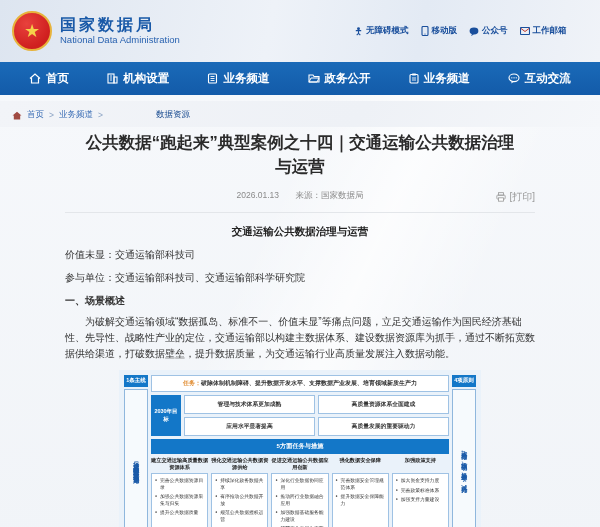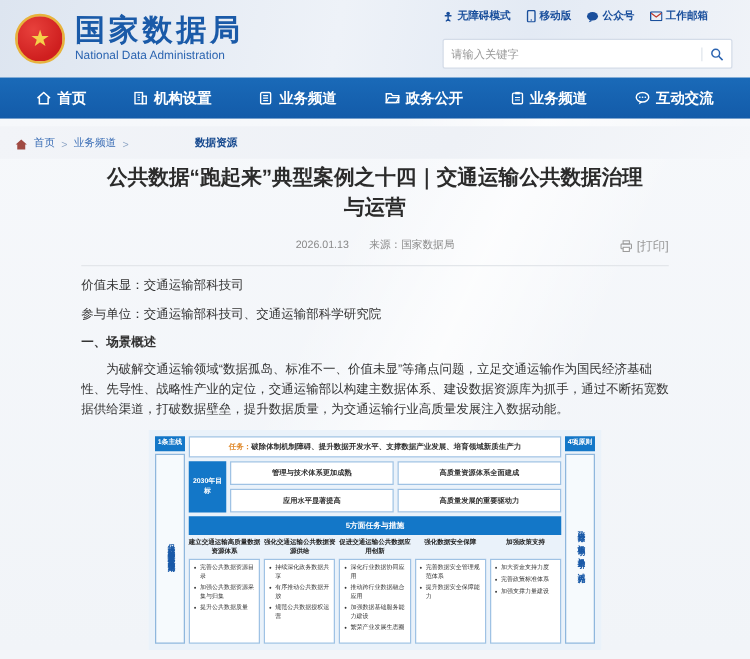--- a/index.html
+++ b/index.html
@@ -14,21 +14,21 @@
     padding:0 14px 0 12px;
     background:linear-gradient(100deg,#dde5f0 0%,#eef2f8 45%,#e3eaf4 70%,#f0f3f8 100%);
   }
   .brand { display:flex; align-items:center; gap:8px; }
   .emblem {
     width:40px; height:40px; border-radius:50%;
     background:radial-gradient(circle at 35% 30%, #e8413c 0%, #cf1f1f 70%);
     border:2px solid #e7b33c; color:#f5d14a; display:flex; align-items:center; justify-content:center;
     font-size:18px; line-height:1;
   }
-  .brand-text .cn { font-size:24px; font-weight:bold; color:#1a5aa8; letter-spacing:3px; line-height:1.05; }
+  .brand-text .cn { font-size:16px; font-weight:bold; color:#1a5aa8; letter-spacing:3px; line-height:1.05; }
   .brand-text .en { font-size:9.5px; color:#2a63b0; margin-top:1px; }
   .header-right { display:flex; flex-direction:column; gap:12px; width:232px;margin-left:24px; }
   .top-links { display:flex; gap:12px; justify-content:flex-start; }
   .top-link { display:flex; align-items:center; gap:3px; font-size:8.5px; color:#1a4f9c; font-weight:bold; cursor:pointer; }
   .top-link svg { display:block; }
   .search-box {
     display:flex; align-items:center; background:#fff; border:1px solid #d4dce8; border-radius:2px; height:24px; padding:0 6px;
   }
   .search-box input {
     border:none; outline:none; flex:1; font-size:9px; color:#333; font-family:inherit; background:transparent;
@@ -45,21 +45,21 @@
   }
   .nav-item { display:flex; align-items:center; gap:5px; color:#fff; font-size:11.5px; font-weight:bold; cursor:pointer; }
   .nav-item svg { display:block; }
   
   .breadcrumb {
     display:flex; align-items:center; gap:5px; font-size:8.5px; color:#3a6db5; padding:8px 0 6px 12px;
     background:linear-gradient(120deg,#f2f4f8 0%,#eef1f6 60%,#f5f7fa 100%);
   }
   .breadcrumb .sep { color:#8ba3c4; }
   .breadcrumb .crumb { cursor:pointer; }
-  .breadcrumb .crumb.current { font-weight:bold; color:#16498f;padding-left:48px; }
+  .breadcrumb .crumb.current { font-weight:normal; color:#16498f;padding-left:48px; }
   
   .page-body {
     background:
       linear-gradient(115deg, rgba(255,255,255,0) 40%, rgba(255,255,255,.7) 55%, rgba(255,255,255,0) 70%),
       linear-gradient(180deg,#f6f8fb 0%, #f1f4f8 100%);
     padding:6px 0 0 0; min-height:420px;
   }
   .article { width:470px; margin:0 auto; }
   .article-title {
     text-align:center; font-size:16.5px; font-weight:bold; color:#2b2b2b; line-height:1.45;
@@ -143,29 +143,20 @@
         <span data-name="topbar-link-label">公众号</span>
       </span>
       <span class="top-link" data-name="work-mail-link">
         <svg width="10" height="8" viewBox="0 0 10 8" data-name="mail-icon">
             <rect x="0.5" y="0.5" width="9" height="7" rx="0.8" fill="none" stroke="#1a4f9c" stroke-width="1.1"></rect>
             <path d="M1 1.5l4 3 4-3" stroke="#c0392b" stroke-width="1" fill="none"></path>
           </svg>
         <span data-name="topbar-link-label">工作邮箱</span>
       </span>
     </div>
-    <div class="search-box" data-name="site-search">
-      <input type="text" data-name="search-input" placeholder="请输入关键字" style="">
-      <span class="search-btn" data-name="search-button">
-        <svg width="11" height="11" viewBox="0 0 12 12" data-name="search-icon">
-            <circle cx="5" cy="5" r="3.4" fill="none" stroke="#2a63b0" stroke-width="1.3"></circle>
-            <path d="M7.6 7.6L11 11" stroke="#2a63b0" stroke-width="1.4"></path>
-          </svg>
-      </span>
-    </div>
   </div>
 </div>
 
 <div class="main-nav" data-name="main-nav">
   <div class="nav-item" data-name="nav-item-home">
     <svg width="12" height="11" viewBox="0 0 12 11" data-name="home-icon">
         <path d="M1 5.5L6 1l5 4.5M2.5 5v5h7V5" fill="none" stroke="#fff" stroke-width="1.2"></path>
       </svg>
     <span data-name="nav-label">首页</span>
   </div>
@@ -233,20 +224,21 @@
         <svg width="10" height="10" viewBox="0 0 12 12" data-name="printer-icon">
             <rect x="3" y="0.8" width="6" height="3" fill="none" stroke="#9a9a9a" stroke-width="1"></rect>
             <rect x="1" y="3.8" width="10" height="4.6" rx="0.8" fill="none" stroke="#9a9a9a" stroke-width="1"></rect>
             <rect x="3" y="7" width="6" height="4" fill="#fff" stroke="#9a9a9a" stroke-width="1"></rect>
           </svg>
         <span data-name="print-label">[打印]</span>
       </span>
     </div>
     <div class="divider" data-name="meta-divider"></div>
 
+    <div class="article-sub" data-name="article-subtitle">交通运输公共数据治理与运营</div>
     <p class="line" data-name="recommend-unit-line">价值未显：交通运输部科技司</p>
     <p class="line" data-name="participant-unit-line">参与单位：交通运输部科技司、交通运输部科学研究院</p>
     <p class="line heading" data-name="section-heading">一、场景概述</p>
     <p class="line para" data-name="article-paragraph">为破解交通运输领域“数据孤岛、标准不一、价值未显”等痛点问题，立足交通运输作为国民经济基础性、先导性、战略性产业的定位，交通运输部以构建主数据体系、建设数据资源库为抓手，通过不断拓宽数据供给渠道，打破数据壁垒，提升数据质量，为交通运输行业高质量发展注入数据动能。</p>
 
     <div class="figure-wrap" data-name="framework-figure">
       <div class="diagram" data-name="framework-diagram">
         <div class="diagram-main">
           <div class="side-col" data-name="diagram-left-column">
             <div class="side-tag" data-name="main-line-tag">1条主线</div>

